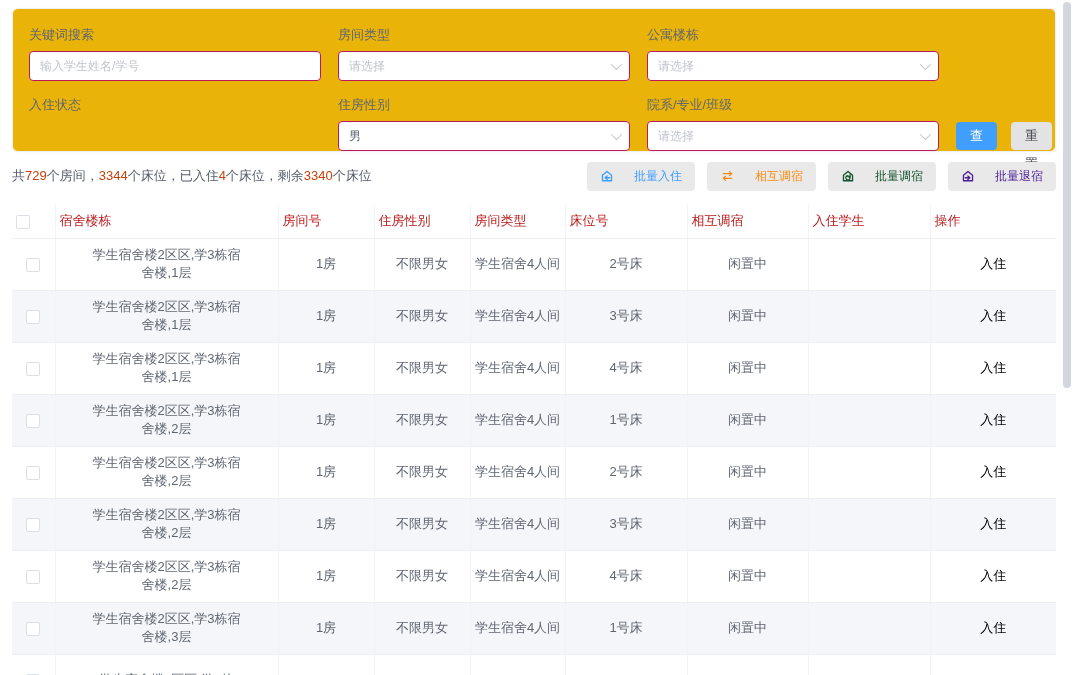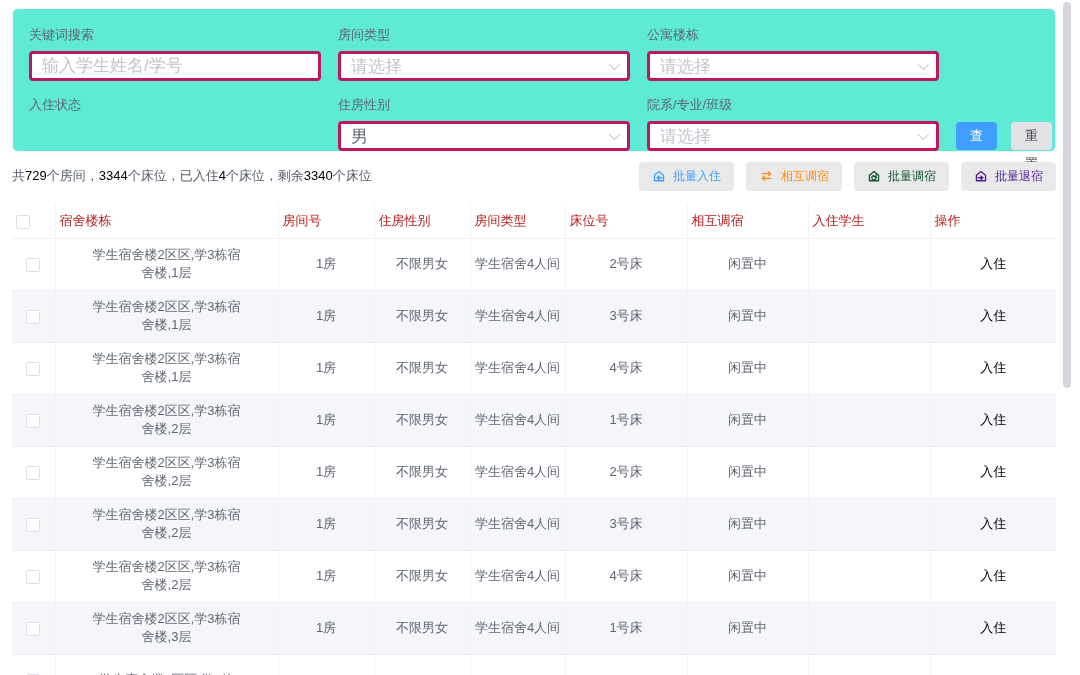--- a/index.html
+++ b/index.html
@@ -3,52 +3,52 @@
 <meta charset="utf-8">
 <style>
   * { margin:0; padding:0; box-sizing:border-box; }
   html,body { width:1080px; height:675px; overflow:hidden; background:#fff; }
   body { font-family:"Liberation Sans", sans-serif; }
   .page { position:relative; width:1080px; height:675px; background:#fff; overflow:hidden; }
 
   
   .filter-card {
     position:absolute; left:12px; top:8px; width:1044px; height:144px;
-    background:#5eead4; border:1px solid #f0f1f4; border-radius:6px;
+    background:#eab308; border:1px solid #f0f1f4; border-radius:6px;
     box-shadow:0 1px 4px rgba(0,0,0,.03);
     padding:17px 16px 0 16px;
   }
   .fgrid { display:grid; grid-template-columns:292px 292px 292px 1fr; column-gap:17px; row-gap:15px; }
   .field label { display:block; font-size:13px; color:#5f6672; margin-bottom:7px; }
   .ctrl {
-    height:30px; width:100%; border:3px solid #be185d; border-radius:4px;
+    height:30px; width:100%; border:1px solid #be185d; border-radius:4px;
     display:flex; align-items:center; justify-content:space-between;
-    padding:0 10px; font-size:17px; color:#5f6672; background:#fff; cursor:pointer;
+    padding:0 10px; font-size:12px; color:#5f6672; background:#fff; cursor:pointer;
   }
   input.ctrl { display:block; cursor:text; }
   input.ctrl::placeholder { color:#c0c4cc; }
   .ph { color:#c0c4cc; }
   .val { color:#5f6672; }
   .chev {
     width:8px; height:8px; border-right:1.4px solid #c0c4cc; border-bottom:1.4px solid #c0c4cc;
     transform:rotate(45deg) translateY(-2px); flex:0 0 auto; margin-left:6px;
   }
   .factions { grid-column:4; grid-row:2; display:flex; align-items:flex-end; justify-content:flex-end; gap:14px; padding-bottom:1px; }
   .btn { height:28px; border:none; border-radius:4px; font-size:13px; padding:0 14px; cursor:pointer; line-height:28px; }
   .btn-primary { background:#409eff; color:#fff; }
   .btn-plain { background:#e3e3e5; color:#3a3d44; }
 
   
   .listbar { position:absolute; left:12px; top:161px; width:1044px; height:30px; display:flex; justify-content:space-between; align-items:center; }
   .summary { font-size:13px; color:#565d6b; }
-  .summary .accent { color:#000000; }
+  .summary .accent { color:#c2410c; }
   .batch-group { display:flex; gap:12px; }
   .btn-batch {
     height:29px; background:#e9e9ea; border:none; border-radius:4px;
-    font-size:12px; padding:0 13px; display:flex; align-items:center; gap:7px; cursor:pointer;
+    font-size:12px; padding:0 13px; display:flex; align-items:center; gap:20px; cursor:pointer;
   }
   .btn-batch svg { display:block; }
   .c-blue { color:#409eff; } .c-orange { color:#fa8c16;justify-content:space-between; } .c-green { color:#14532d; } .c-red { color:#4c1d95; }
 
   
   table { position:absolute; left:12px; top:204px; width:1044px; border-collapse:collapse; table-layout:fixed; font-size:13px; background:#fff; }
   th { height:34px; color:#b91c1c; font-weight:400; text-align:left; }
   td { height:52px; color:#5f6672; text-align:center; }
   th, td { border-bottom:1px solid #edeff4; border-right:1px solid #f1f3f7; padding:0 4px; }
   th:last-child, td:last-child { border-right:none; }

